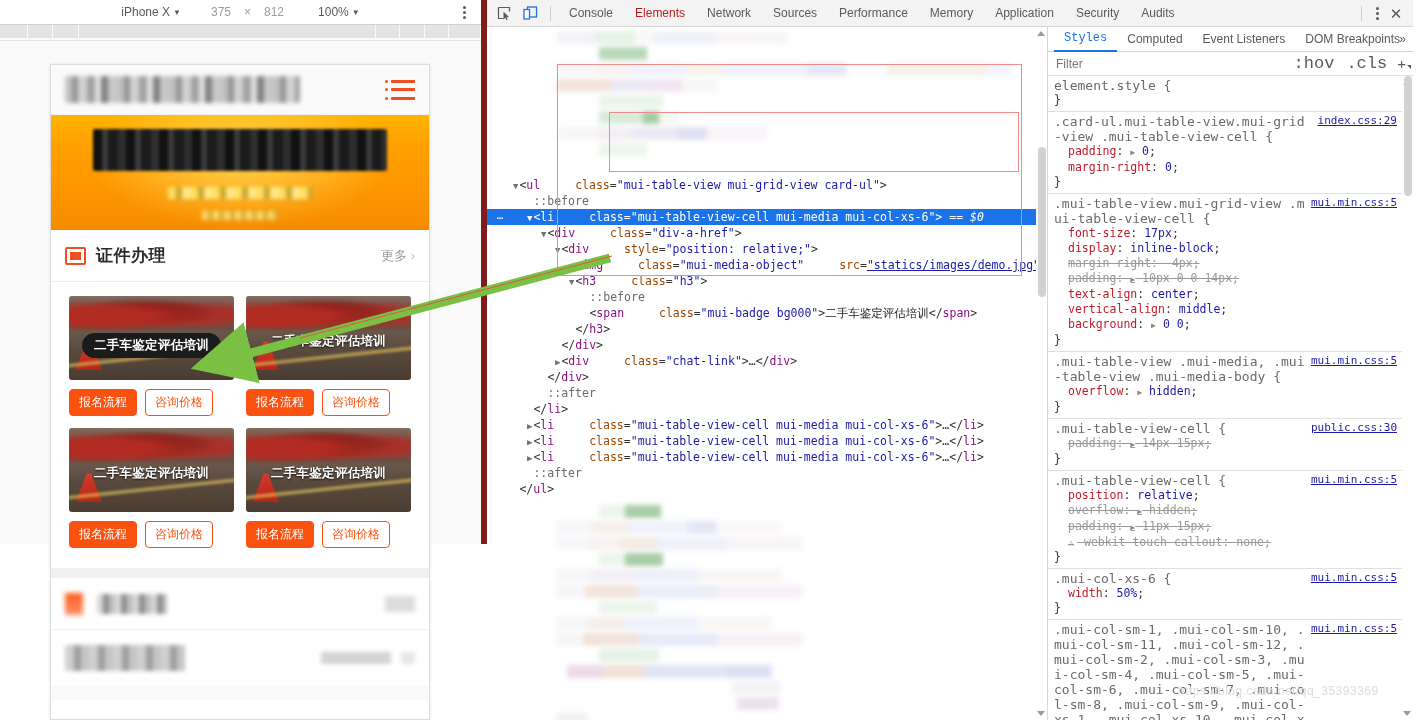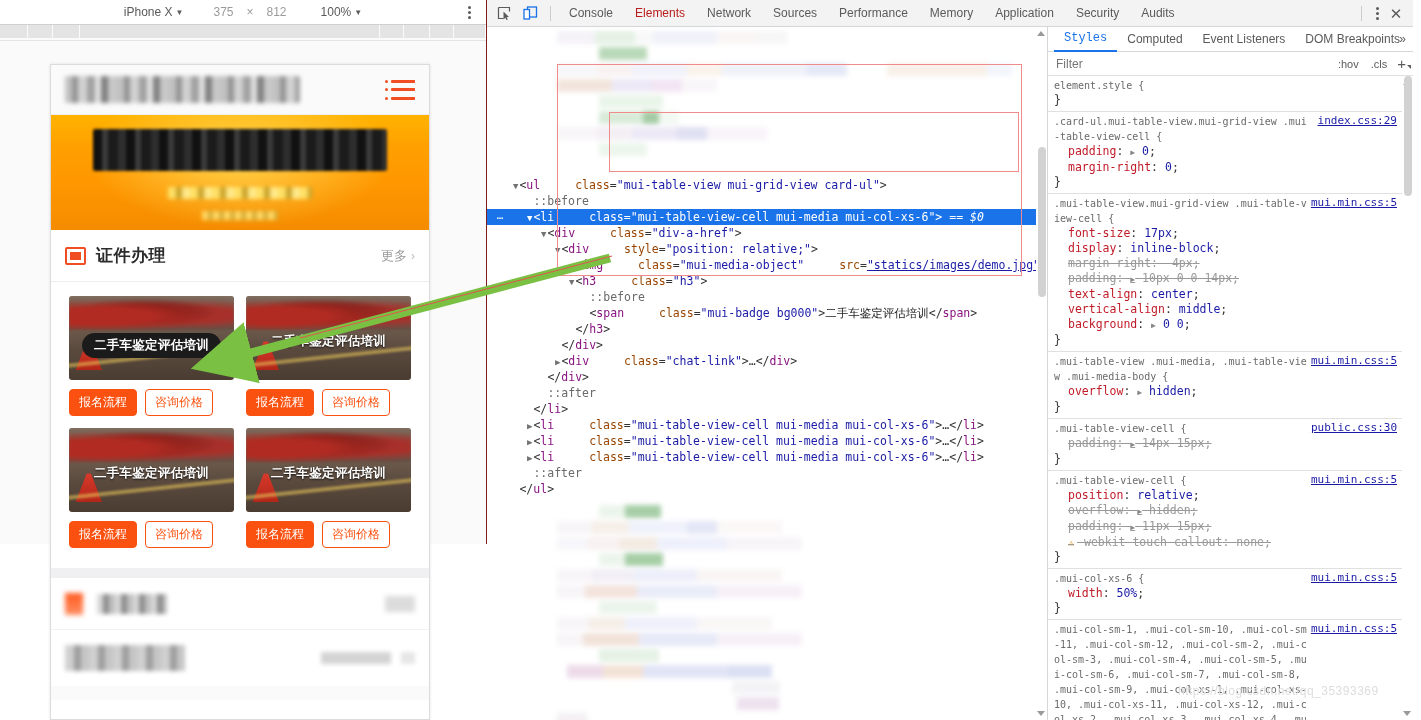--- a/index.html
+++ b/index.html
@@ -6,21 +6,21 @@
   body{
     width:1421px;height:720px;overflow:hidden;
     background:#fff;
     font-family:"Liberation Sans",sans-serif;
     font-size:12px;color:#333;
     -webkit-font-smoothing:antialiased;
   }
   .root{position:relative;width:1421px;height:720px;}
 
   
-  .device-pane{position:absolute;left:0;top:0;width:487px;height:544px;background:#fafafa;border-right:1px solid #7f1d1d;box-sizing:border-box;}
+  .device-pane{position:absolute;left:0;top:0;width:487px;height:544px;background:#fafafa;border-right:6px solid #7f1d1d;box-sizing:border-box;}
   .device-toolbar{height:25px;background:#fff;border-bottom:1px solid #d0d0d0;display:flex;align-items:center;box-sizing:border-box;position:relative;}
   .dt-spacer{flex:1;}
   .dt-item{font-size:12px;color:#5a5a5a;padding:0 4px;white-space:nowrap;}
   .dt-dim{color:#9b9b9b;}
   .dt-caret{font-size:8px;color:#5a5a5a;margin-left:3px;position:relative;top:-1px;}
   .dt-x{color:#9b9b9b;padding:0 9px;}
   .dt-kebab{position:absolute;right:10px;top:3px;width:14px;height:19px;display:flex;flex-direction:column;justify-content:center;align-items:center;gap:2px;cursor:pointer;}
   .dt-kebab i{display:block;width:3px;height:3px;border-radius:50%;background:#5a5a5a;}
 
   
@@ -144,28 +144,28 @@
   .bc-line{height:13px;margin-bottom:3px;filter:blur(2.6px);opacity:.55;}
 
   
   .styles-pane{position:absolute;left:560px;top:27px;right:0;bottom:0;background:#fff;border-left:1px solid #d6d6d6;box-sizing:border-box;overflow:hidden;}
   .st-tabs{height:25px;display:flex;align-items:center;border-bottom:1px solid #d6d6d6;background:#fff;box-sizing:border-box;padding-left:6px;position:relative;}
   .st-tab{font-size:12px;color:#5a5a5a;padding:0 10px;height:24px;line-height:24px;cursor:pointer;white-space:nowrap;}
   .st-tab.active{color:#1a73e8;border-bottom:2px solid #1a73e8;font-family:Liberation Mono, monospace;}
   .st-more{position:absolute;right:7px;color:#5a5a5a;font-size:12px;cursor:pointer;}
   .st-filterrow{height:24px;display:flex;align-items:center;border-bottom:1px solid #e0e0e0;background:#fff;box-sizing:border-box;}
   .st-filter{flex:1;height:22px;line-height:22px;padding:0 8px;font-size:12px;color:#9a9a9a;border:0;outline:none;background:transparent;font-family:"Liberation Sans",sans-serif;}
-  .st-tool{font-family:Liberation Sans, sans-serif;font-size:11px;color:#5a5a5a;padding:0 6px;cursor:pointer;}
+  .st-tool{font-family:Liberation Mono, monospace;font-size:17px;color:#5a5a5a;padding:0 6px;cursor:pointer;}
   .st-plus{font-size:15px;color:#5a5a5a;padding:0 7px 0 4px;cursor:pointer;position:relative;}
   .st-plus::after{content:"";position:absolute;right:2px;bottom:3px;border-left:4px solid transparent;border-top:4px solid #5a5a5a;}
 
   .st-body{position:absolute;left:0;right:11px;top:49px;bottom:0;overflow:hidden;background:#fff;}
   .st-rule{border-bottom:1px solid #e0e0e0;padding:2px 0 3px 0;position:relative;}
   .st-src{position:absolute;right:5px;top:2px;font-family:"DejaVu Sans Mono","Liberation Mono",monospace;font-size:11px;color:#1a1aa6;text-decoration:underline;cursor:pointer;}
-  .st-sel{font-family:"DejaVu Sans Mono","Liberation Mono",monospace;font-size:10px;line-height:15px;color:#6a6a6a;padding:0 92px 0 6px;word-break:break-all;}
+  .st-sel{font-family:"DejaVu Sans Mono","Liberation Mono",monospace;font-size:13px;line-height:15px;color:#6a6a6a;padding:0 92px 0 6px;word-break:break-all;}
   .st-decl{font-family:"DejaVu Sans Mono","Liberation Mono",monospace;font-size:11.5px;line-height:15px;padding-left:20px;color:#333;}
   .st-prop{color:#c01c28;}
   .st-value{color:#1a1aa6;}
   .st-brace{font-family:"DejaVu Sans Mono","Liberation Mono",monospace;font-size:11.5px;line-height:15px;padding-left:6px;color:#333;}
   .strike{text-decoration:line-through;color:#999;}
   .strike .st-prop,.strike .st-value{color:#999;}
   .warn{color:#e8a33d;font-size:10px;margin-right:3px;}
   .tri{color:#888;font-size:8px;}
   .st-scroll{position:absolute;right:0;top:49px;bottom:0;width:11px;background:#fff;}
   .st-scroll .thumb{position:absolute;right:1px;top:0px;width:8px;height:120px;background:#d2d2d2;border-radius:4px;}

